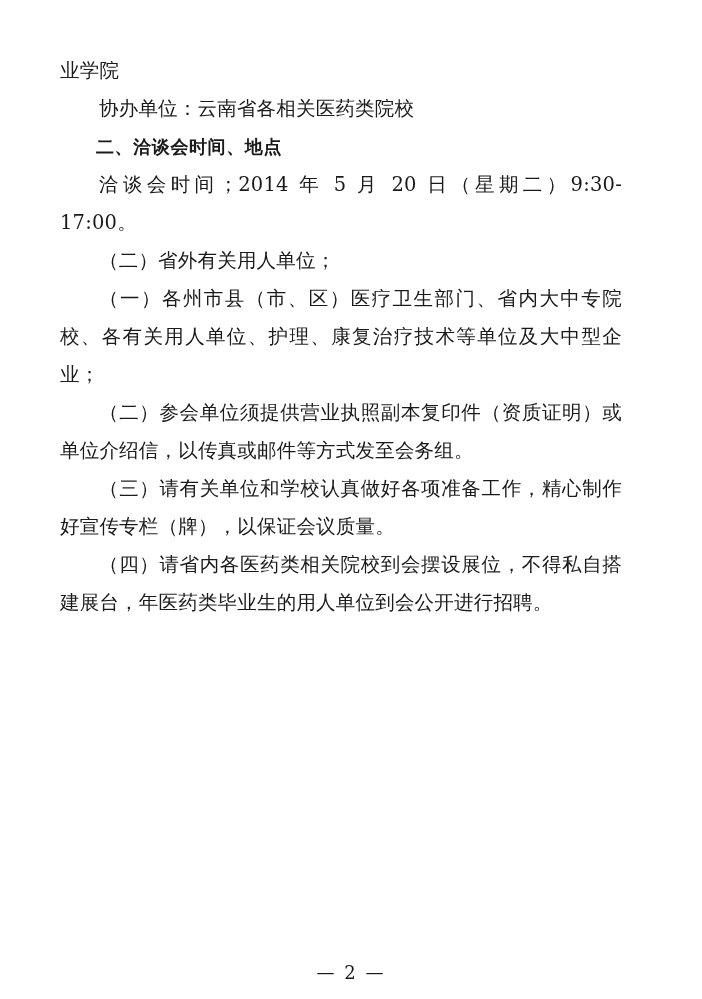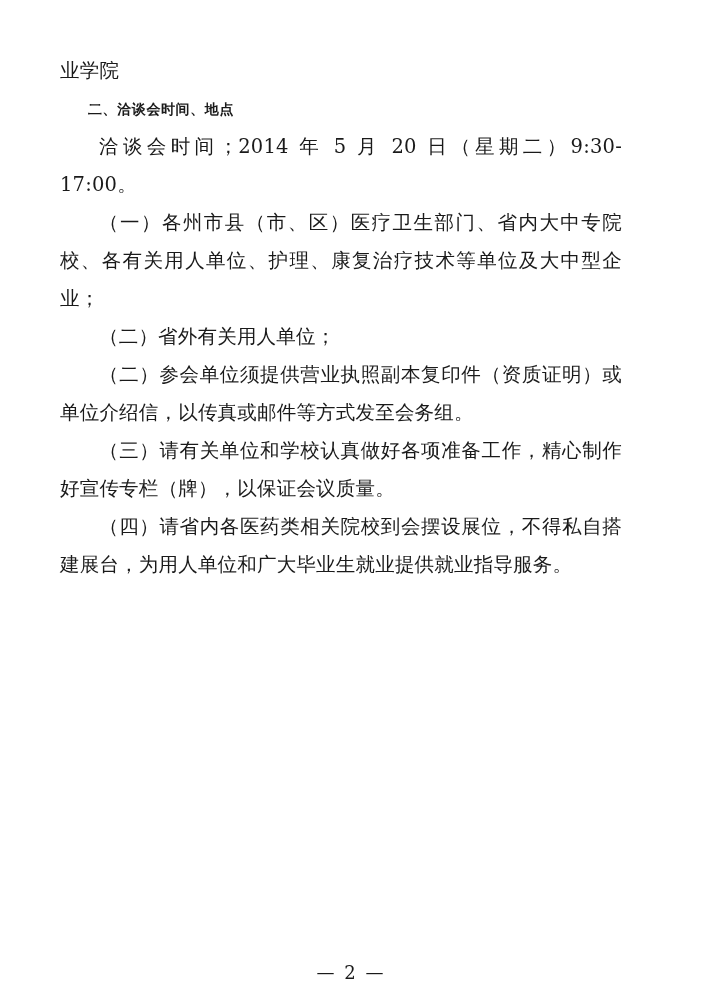--- a/index.html
+++ b/index.html
@@ -36,42 +36,43 @@
   .indent1 {
     text-indent: 2em;
   }
   .noindent {
     text-indent: 0;
   }
   .heading {
     text-indent: 2em;
     font-weight: bold;
     font-family: "DejaVu Sans", "Liberation Sans", sans-serif;
-    font-size: 14px;
+    font-size: 18px;
     letter-spacing: 0.6px;
   }
   .pagenum {
     position: absolute;
     left: 0;
     right: 0;
     bottom: 16px;
     text-align: center;
     font-size: 18px;
     letter-spacing: 2px;
     color: #1a1a1a;
   }
 </style>
 </head>
 <body>
 
 <div class="page">
   <div class="doc-body">
     <p class="noindent">业学院</p>
+    <p class="indent1">协办单位：云南省各相关医药类院校</p>
     <p class="heading">二、洽谈会时间、地点</p>
     <p class="indent1">洽谈会时间；2014 年 5 月 20 日（星期二）9:30-17:00。</p>
+    <p class="indent1">（二）省外有关用人单位；</p>
     <p class="indent1">（一）各州市县（市、区）医疗卫生部门、省内大中专院校、各有关用人单位、护理、康复治疗技术等单位及大中型企业；</p>
-    <p class="indent1">（二）省外有关用人单位；</p>
     <p class="indent1">（二）参会单位须提供营业执照副本复印件（资质证明）或单位介绍信，以传真或邮件等方式发至会务组。</p>
     <p class="indent1">（三）请有关单位和学校认真做好各项准备工作，精心制作好宣传专栏（牌），以保证会议质量。</p>
-    <p class="indent1">（四）请省内各医药类相关院校到会摆设展位，不得私自搭建展台，为用人单位和广大毕业生就业提供就业指导服务。</p>
+    <p class="indent1">（四）请省内各医药类相关院校到会摆设展位，不得私自搭建展台，年医药类毕业生的用人单位到会公开进行招聘。</p>
   </div>
   <div class="pagenum">— 2 —</div>
 </div>
 
 </body></html>

